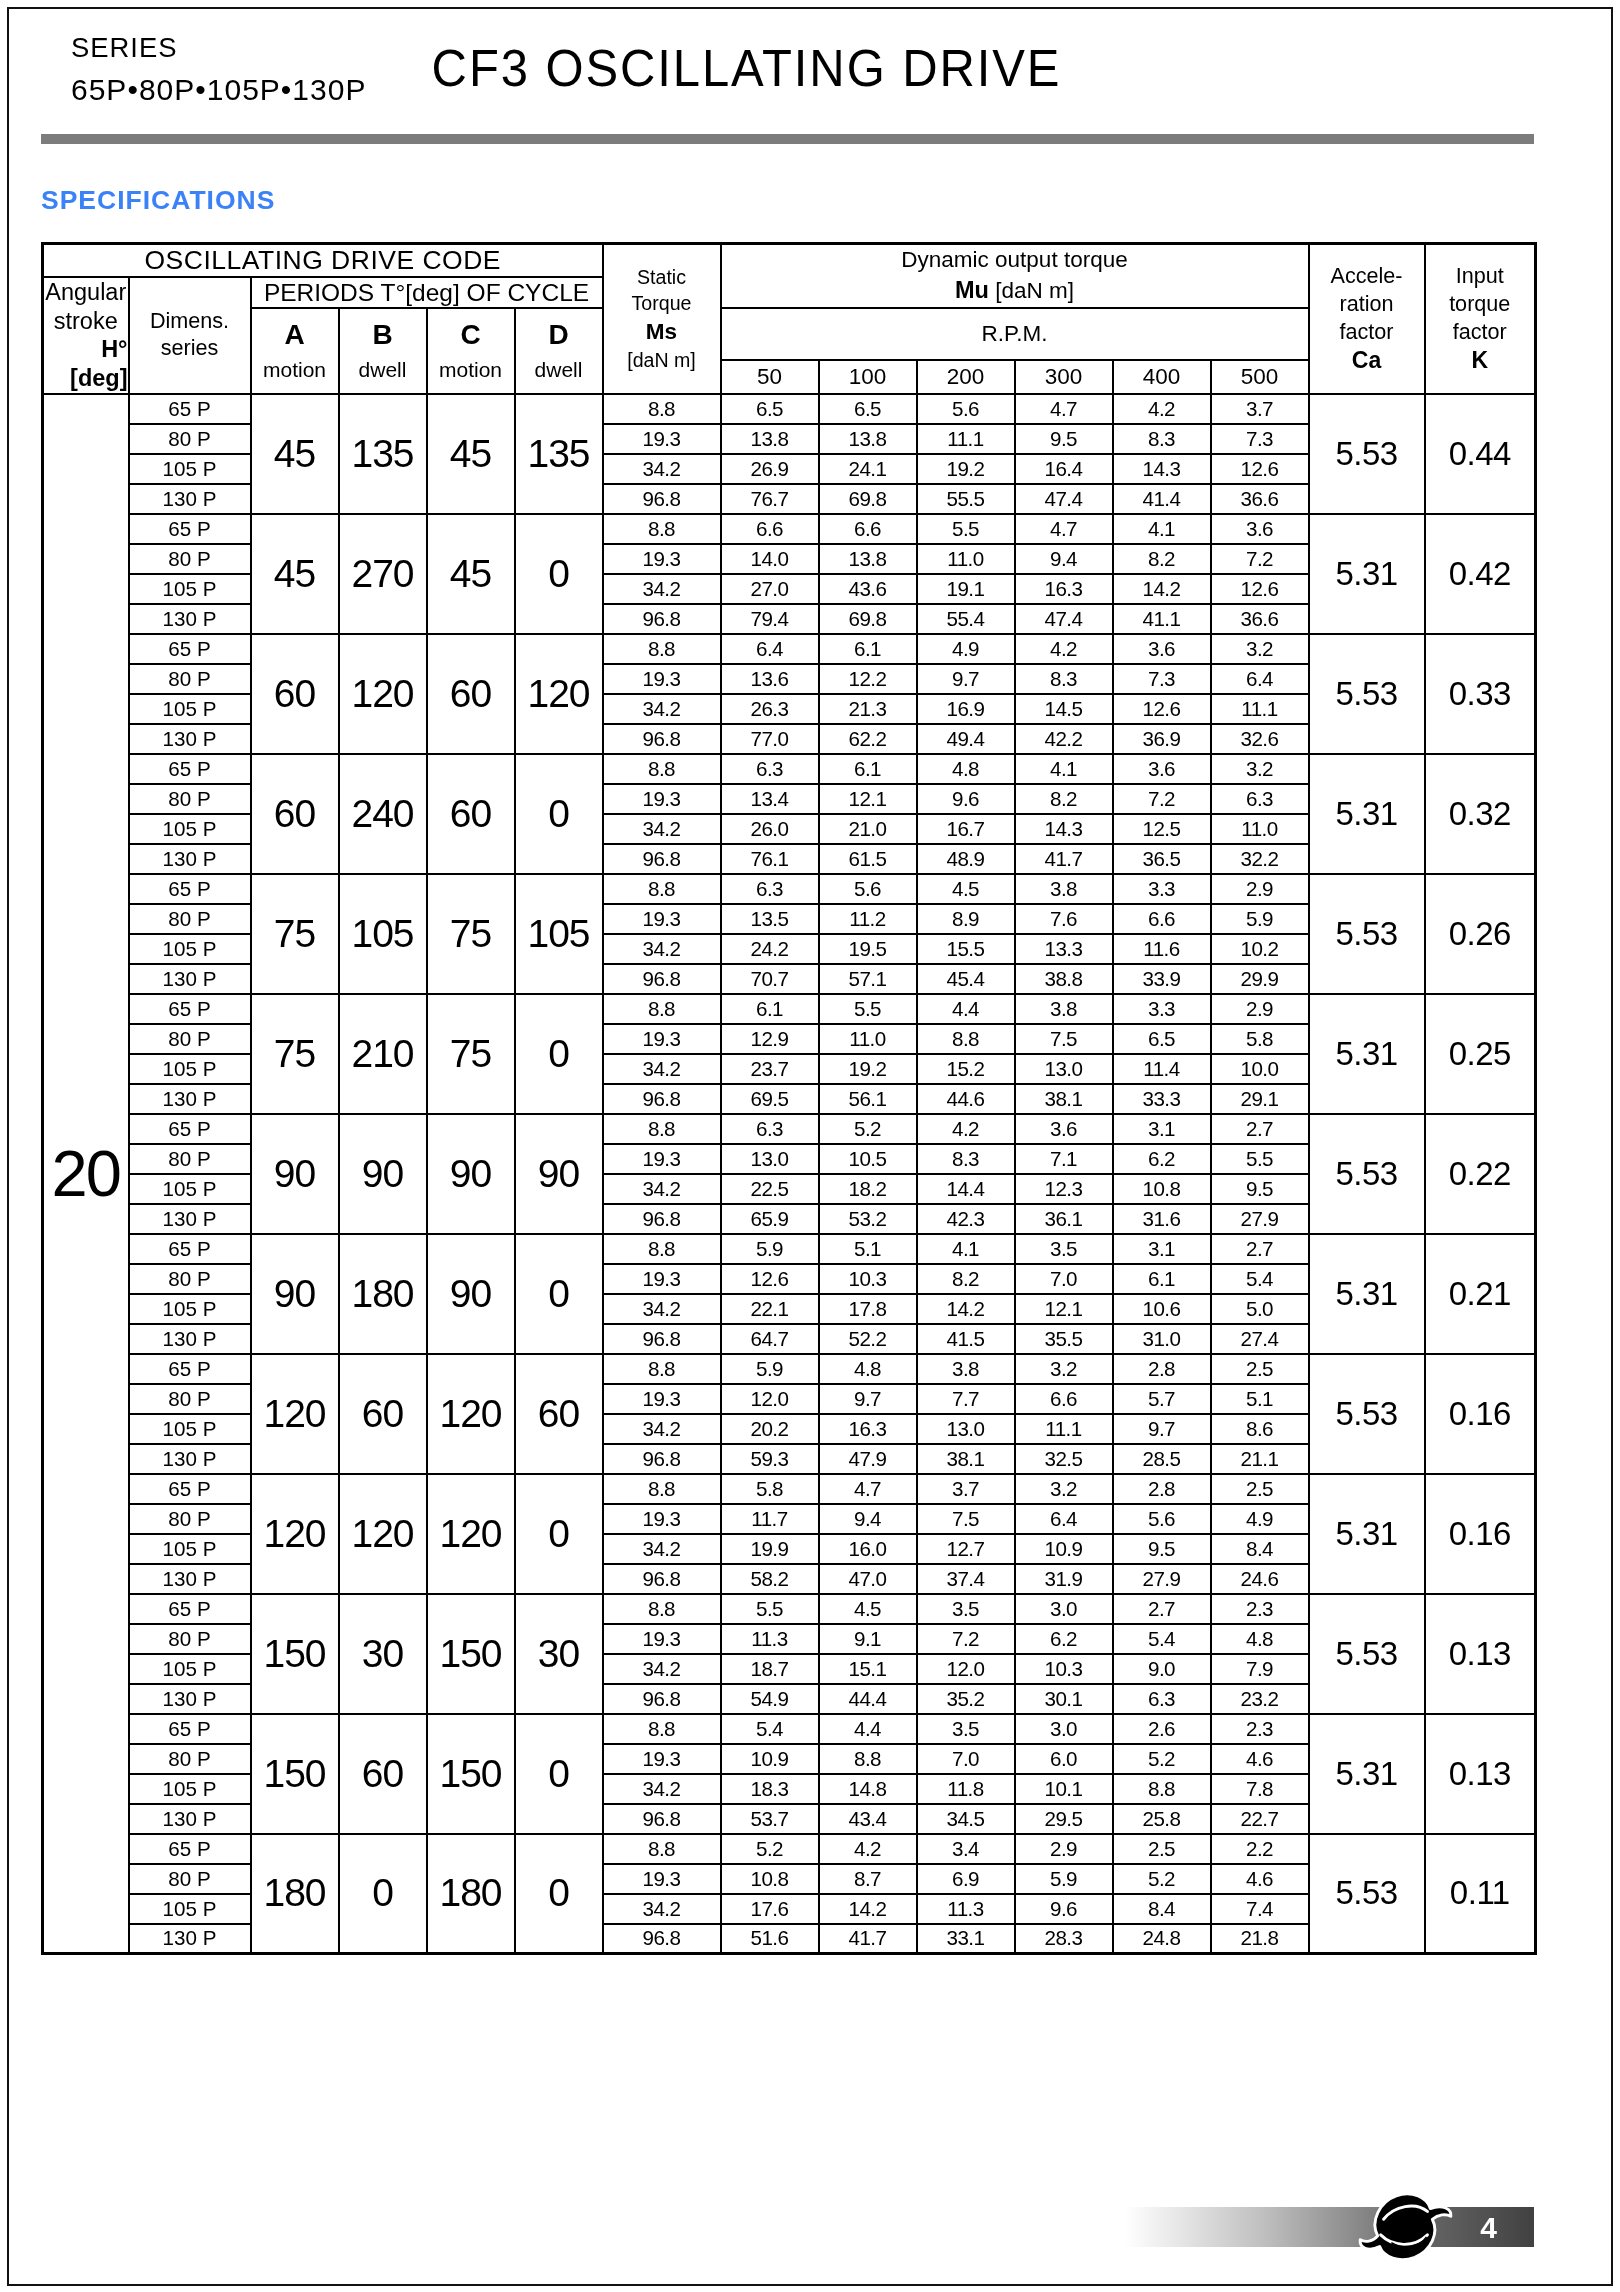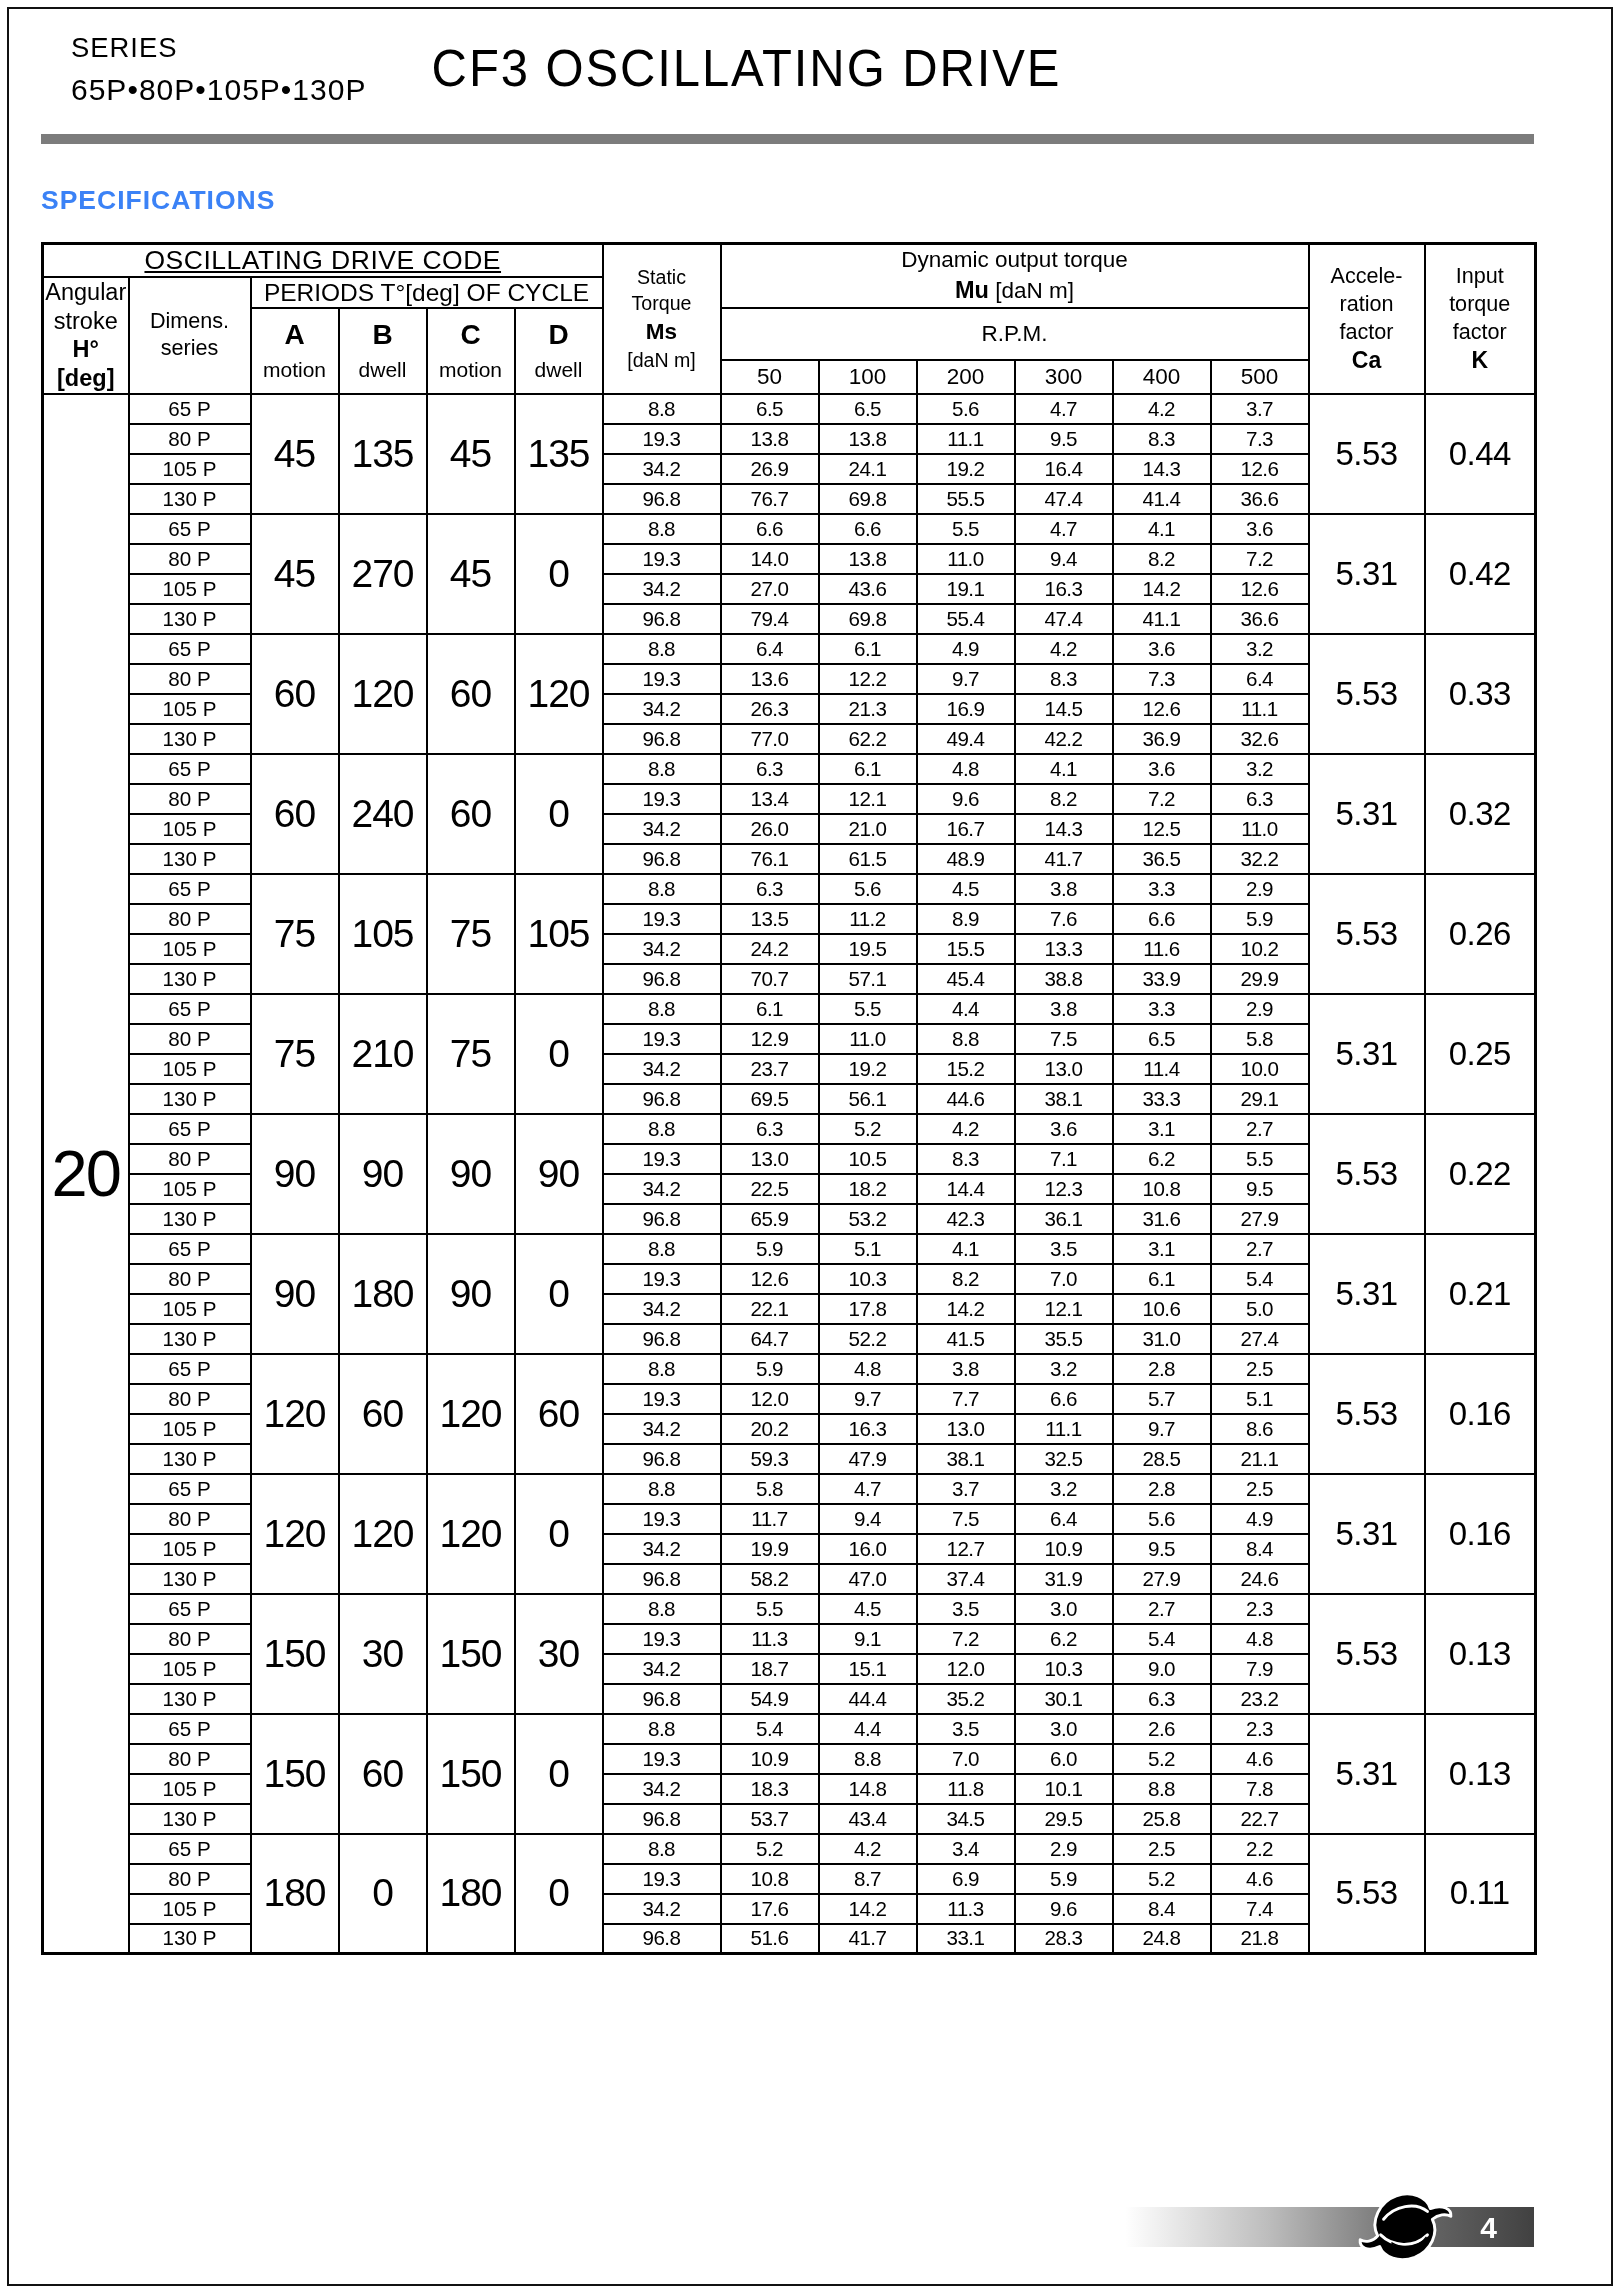--- a/index.html
+++ b/index.html
@@ -28,24 +28,24 @@
   table.spec th,table.spec td{
     border:2px solid #000;padding:0;vertical-align:middle;text-align:center;
     font-weight:normal;overflow:hidden;
   }
   table.spec{border:3.9px solid #000;}
   thead tr.hr1{height:33px;} thead tr.hr2{height:30px;}
   thead tr.hr3{height:31px;} thead tr.hr4{height:33px;}
   tbody tr{height:30px;}
   tbody tr.gstart td{border-top:2.9px solid #000;}
 
-  .code-hdr{font-size:26.5px;letter-spacing:0.5px;text-decoration:underline;}
+  .code-hdr{font-size:26.5px;letter-spacing:0.5px;}
   .periods-hdr{font-size:24.5px;}
   .angular-hdr{text-align:left;padding-left:5.9px;font-size:23.5px;line-height:1.22;}
-  .angular-hdr .l3{font-weight:bold;}
+  .angular-hdr .l3{font-weight:bold;text-align:right;}
   .dimens-hdr{font-size:21.6px;line-height:1.25;}
   .abcd .letter{font-size:28px;font-weight:bold;line-height:1.15;}
   .abcd .kind{font-size:21px;line-height:1.2;margin-top:5.9px;}
   .static-hdr{font-size:19.6px;line-height:1.35;}
   .static-hdr .ms{font-weight:bold;font-size:22.5px;}
   .dyn-hdr{font-size:22.5px;line-height:1.35;}
   .dyn-hdr b{font-size:23.5px;}
   .rpm-lbl{font-size:22.5px;}
   .rpm-tick{font-size:22.5px;}
   .factor-hdr{font-size:21.6px;line-height:1.3;}

